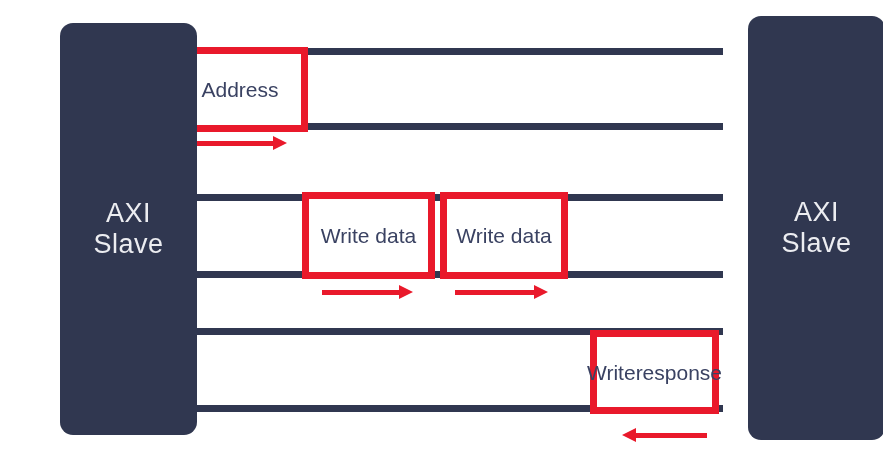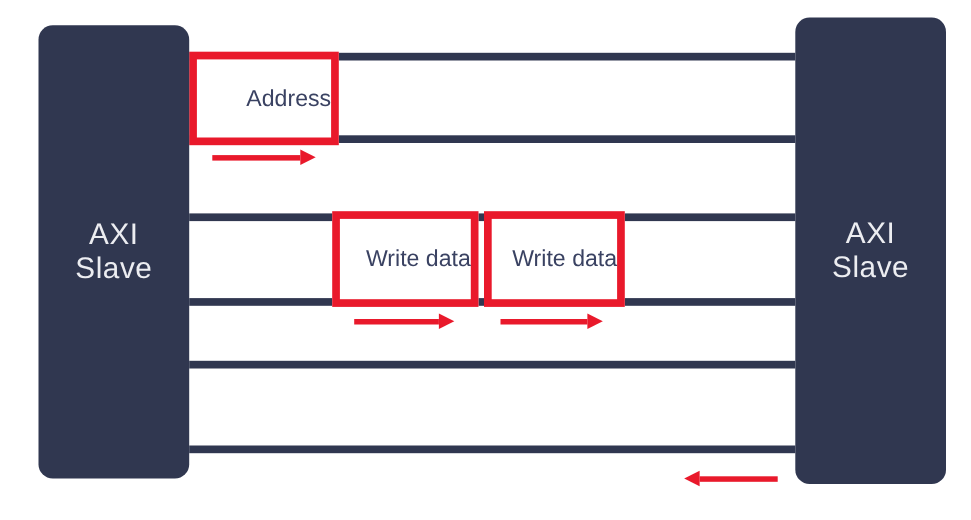--- a/index.html
+++ b/index.html
@@ -16,38 +16,39 @@
     background:var(--background);
     font-family:"Liberation Sans", sans-serif;
     overflow:hidden;
   }
   .block{
     position:absolute;
     background:var(--navy);
     border-radius:13px;
     display:flex;align-items:center;justify-content:center;
     z-index:3;
+    margin-left:25px;
   }
   .block.master{left:35px;top:23px;width:137px;height:412px;}
   .block.slave{left:723px;top:16px;width:137px;height:424px;}
   .block-label{
     color:var(--block_text);
     font-size:27px;line-height:31px;
     text-align:center;letter-spacing:0.5px;
   }
   .block-label span{display:block;}
   .hline{
     position:absolute;left:172px;width:551px;height:7px;
     background:var(--navy);z-index:1;
   }
   .sbox{
     position:absolute;box-sizing:border-box;
     border:7px solid var(--red);
     background:var(--background);
-    display:flex;flex-direction:row;align-items:center;justify-content:flex-end;
+    display:flex;flex-direction:row;align-items:center;justify-content:center;
     text-align:center;color:var(--box_text);
     font-size:21px;line-height:25px;
     z-index:2;
   }
   .sbox span{display:block;}
   .arrow{
     position:absolute;height:16px;
     display:flex;align-items:center;
     z-index:2;
   }
@@ -87,20 +88,24 @@
   </div>
 
   <div class="sbox" style="left:302px;top:192px;width:133px;height:87px">
     <span>Write data</span>
   </div>
 
   <div class="sbox" style="left:440px;top:192px;width:128px;height:87px">
     <span>Write data</span>
   </div>
 
+  <div class="sbox" style="left:590px;top:330px;width:129px;height:84px">
+    <span>Write</span>
+    <span>response</span>
+  </div>
 
   <div class="arrow right" style="left:193px;top:135px;width:94px">
     <div class="shaft"></div>
     <div class="head"></div>
   </div>
 
   <div class="arrow right" style="left:322px;top:284px;width:91px">
     <div class="shaft"></div>
     <div class="head"></div>
   </div>

